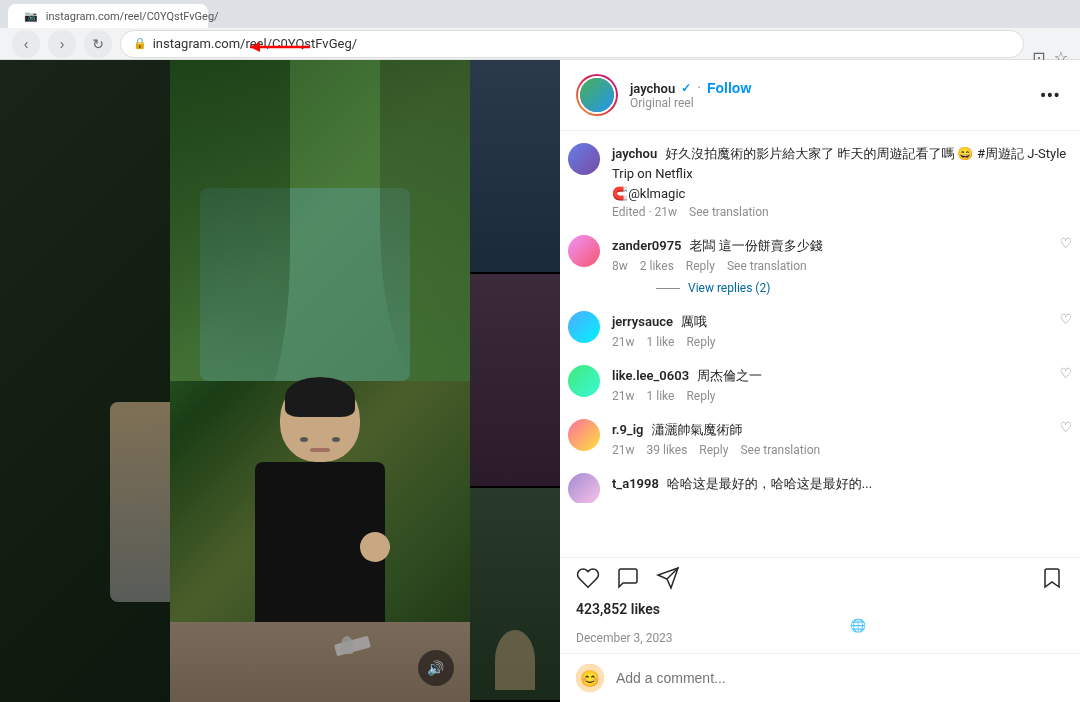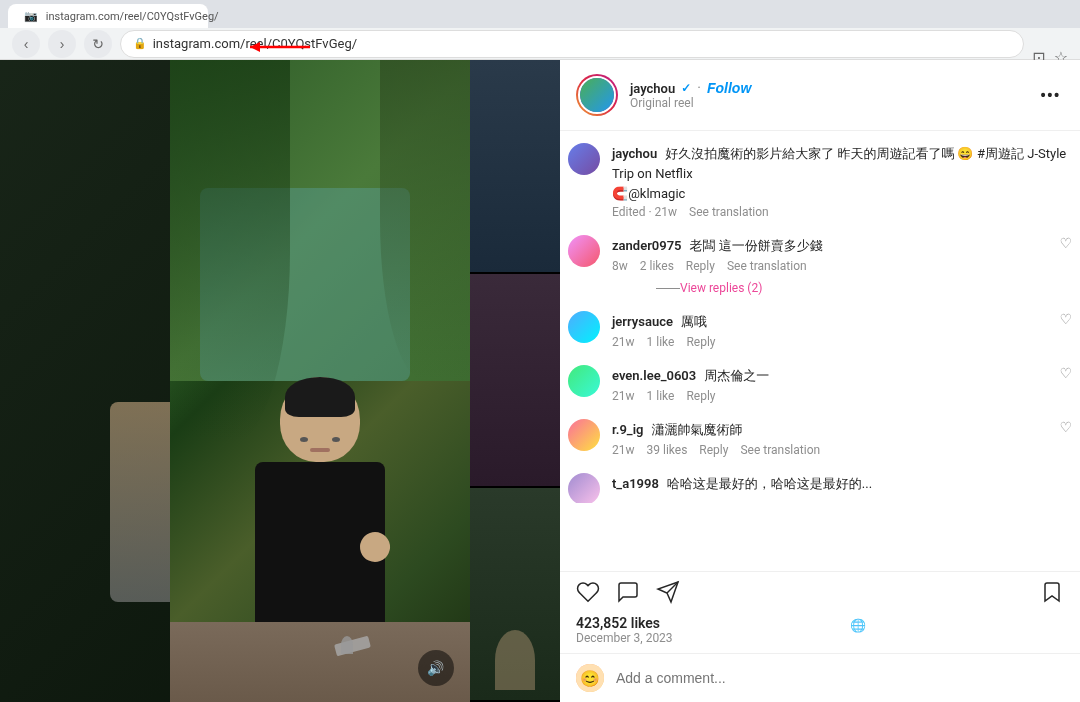--- a/index.html
+++ b/index.html
@@ -217,21 +217,20 @@
       color: #0095f6;
       font-size: 12px;
     }
     .follow-btn {
       color: #0095f6;
       font-size: 14px;
       font-weight: 600;
       cursor: pointer;
       background: none;
       border: none;
-      font-style: italic;
     }
     .original-audio {
       font-size: 12px;
       color: #8e8e8e;
     }
     .more-btn {
       color: #262626;
       font-size: 20px;
       cursor: pointer;
       padding: 4px;
@@ -303,24 +302,25 @@
     }
     .comment-like {
       margin-left: auto;
       color: #8e8e8e;
       font-size: 14px;
       cursor: pointer;
     }
     .view-replies {
       display: flex;
       align-items: center;
+      gap: 8px;
       margin-top: 8px;
       margin-left: 44px;
       font-size: 12px;
-      color: #ec4899;
+      color: #0369a1;
       cursor: pointer;
     }
     .view-replies-line {
       width: 24px;
       height: 1px;
       background: #8e8e8e;
     }
 
     
     .actions-bar {
@@ -345,21 +345,21 @@
     }
     .likes-count {
       font-size: 14px;
       font-weight: 600;
       color: #262626;
       margin-top: 6px;
     }
     .post-date {
       font-size: 12px;
       color: #8e8e8e;
-      margin-top: 0;
+      margin-top: 14px;
     }
 
     
     .add-comment {
       display: flex;
       align-items: center;
       gap: 12px;
       padding: 10px 16px;
       border-top: 1px solid #efefef;
     }
@@ -564,21 +564,21 @@
             <span class="comment-link">Reply</span>
           </div>
         </div>
       </div>
 
       <div class="caption-comment">
         <div class="comment-avatar comment-avatar-4"></div>
         <div class="comment-body">
           <div style="display:flex;align-items:flex-start;justify-content:space-between;">
             <div>
-              <span class="comment-username">even.lee_0603</span>
+              <span class="comment-username">like.lee_0603</span>
               <span class="comment-text"> 周杰倫之一</span>
             </div>
             <span class="comment-like">♡</span>
           </div>
           <div class="comment-meta">
             <span class="comment-time">21w</span>
             <span class="comment-link">1 like</span>
             <span class="comment-link">Reply</span>
           </div>
         </div>

